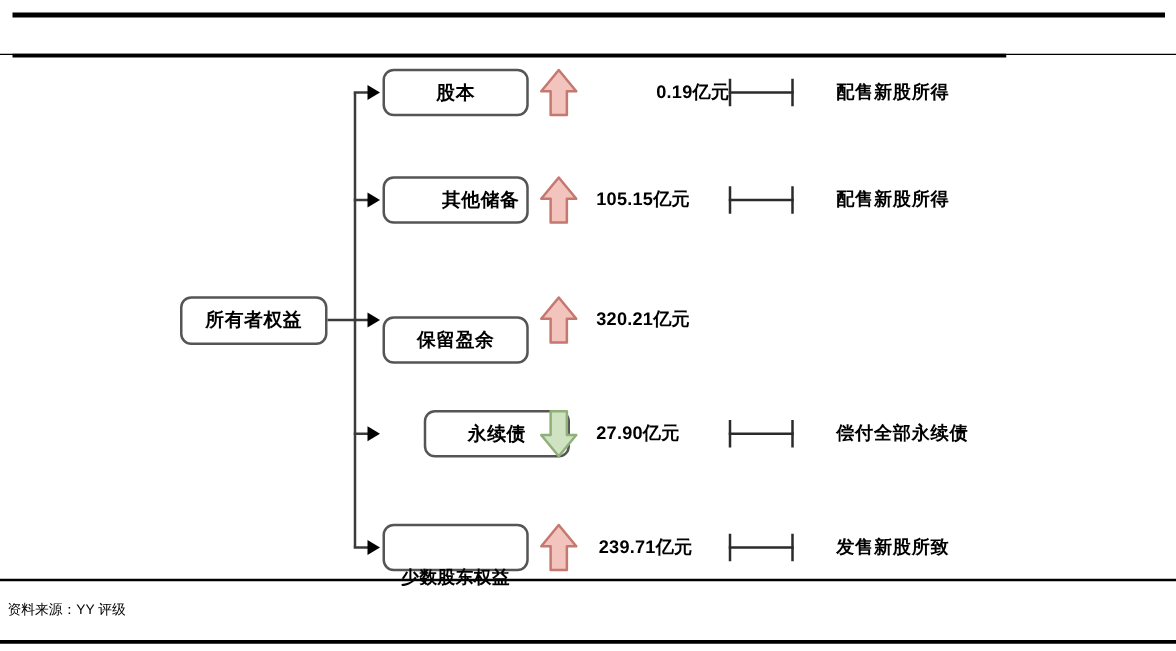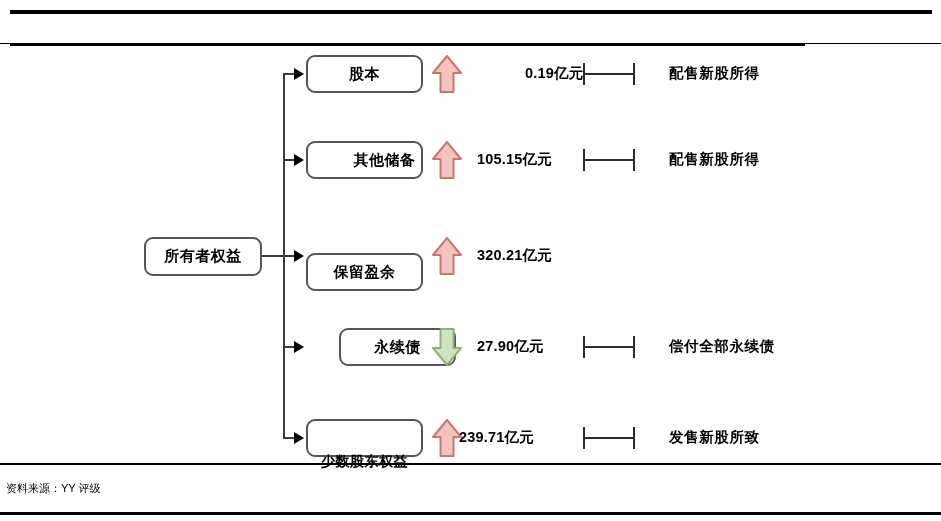--- a/index.html
+++ b/index.html
@@ -220,21 +220,21 @@
       <div class="line hline" style="left: 283px; top: 437px; width: 13px; background: rgb(59, 59, 59);"></div>
       <div class="arrowhead" style="left: 294px; top: 432px;"></div>
       <div class="node" style="left: 306px; top: 419px; width: 117px; height: 38px; border-color: rgb(85, 85, 85);">
         <span style="font-size: 14px; margin-top: 48px;">少数股东权益</span>
       </div>
       <div class="varrow" style="left: 430px; top: 418px;">
         <svg viewBox="0 0 34 40" xmlns="http://www.w3.org/2000/svg">
           <path d="M17 2 L31 19 L23.5 19 L23.5 38 L10.5 38 L10.5 19 L3 19 Z" fill="#f3c3bd" stroke="#c4786f" stroke-width="2" stroke-linejoin="round"></path>
         </svg>
       </div>
-      <div class="amount" style="left: 459px; top: 428px;">239.71亿元</div>
+      <div class="amount" style="left: 479px; top: 428px;">239.71亿元</div>
       <div class="bracket" style="left: 583px; top: 427px;">
         <span class="bar"></span>
         <span class="cap cap-l"></span>
         <span class="cap cap-r"></span>
       </div>
       <div class="note" style="left: 669px; top: 428px;">发售新股所致</div>
     </div>
 
   <div class="source">资料来源：YY 评级</div>
 

